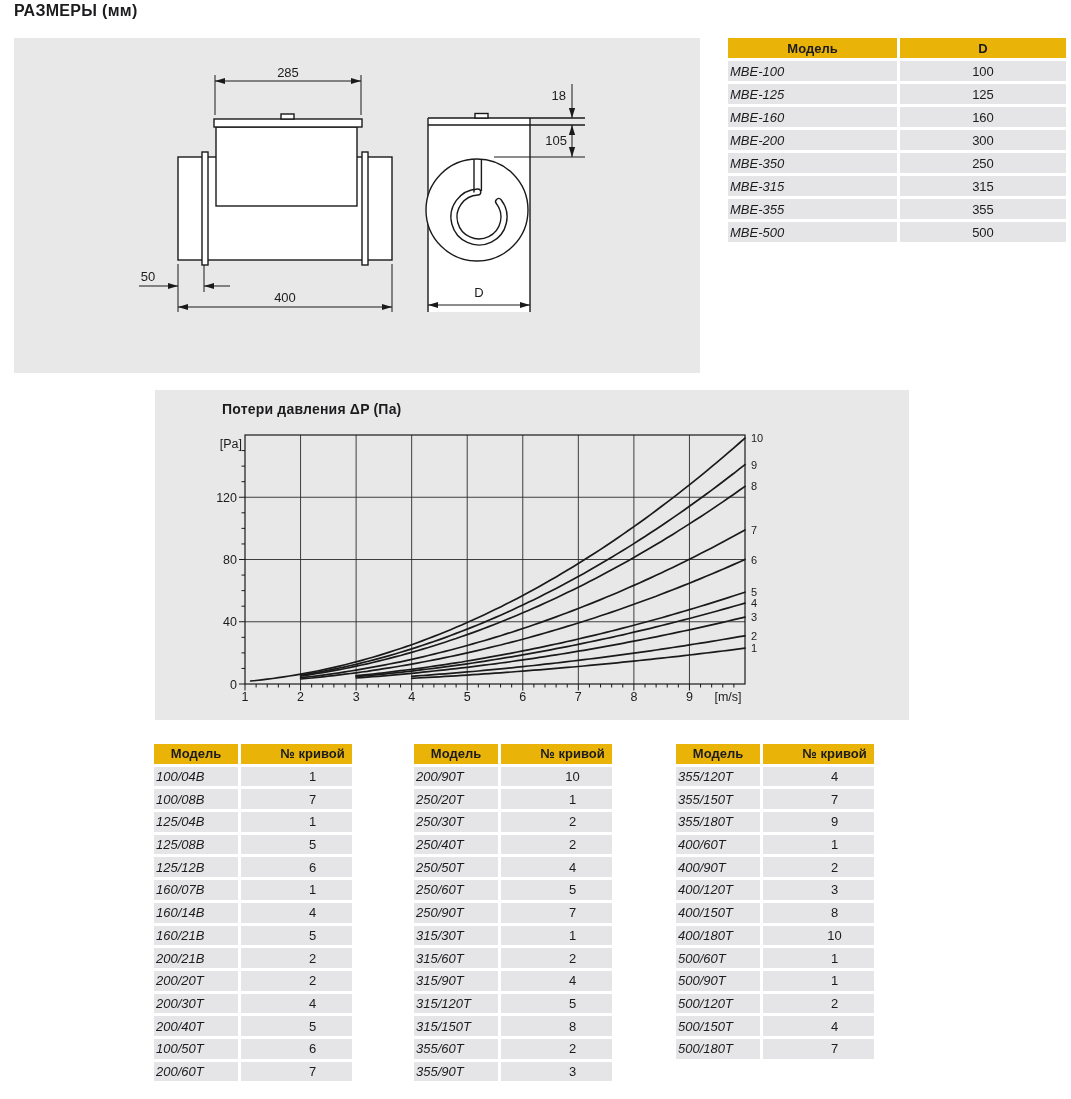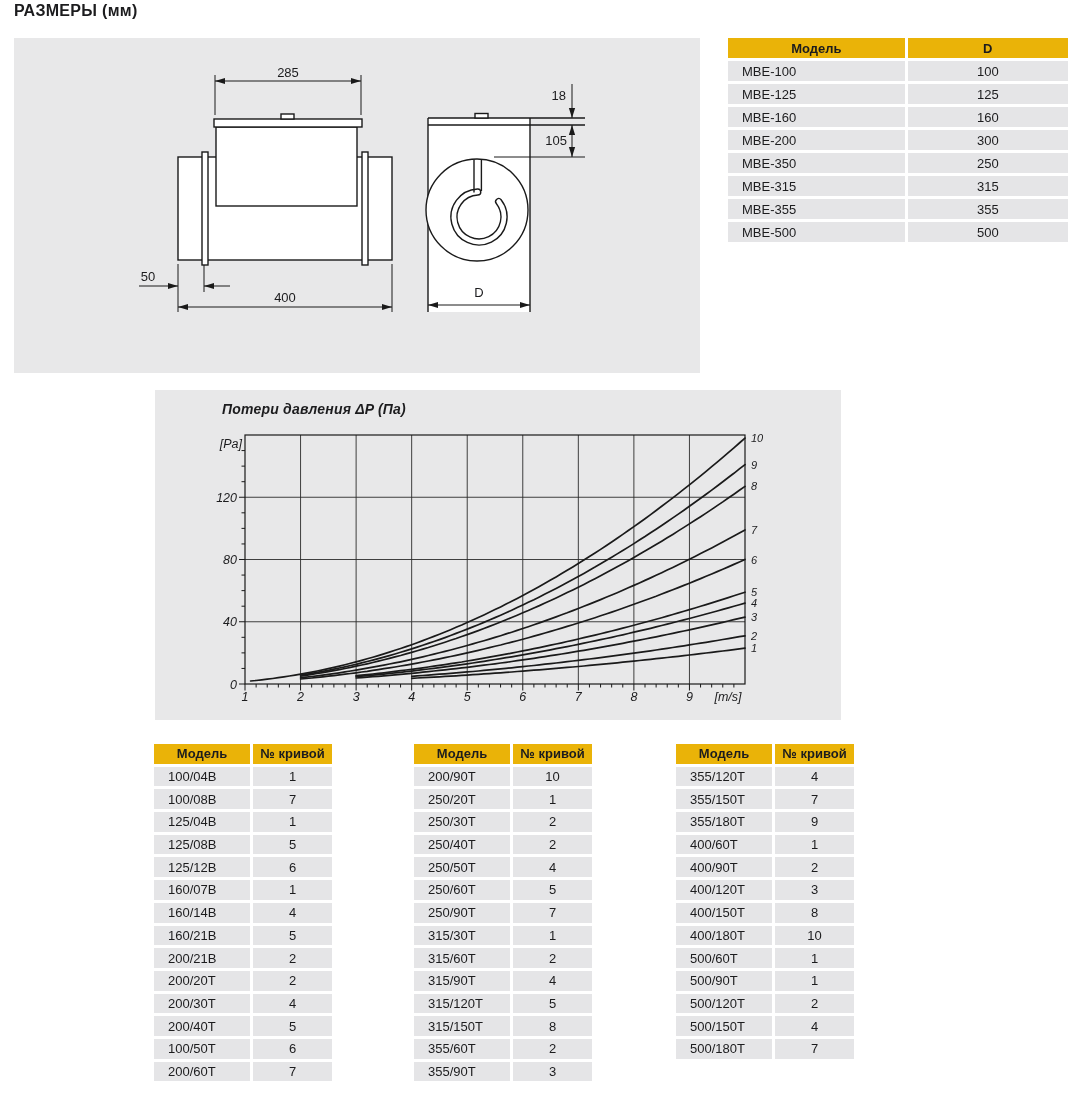--- a/index.html
+++ b/index.html
@@ -7,47 +7,47 @@
     width:1071px; height:1099px; position:relative;
     background:#ffffff; color:#1c1c1e;
     font-family:"Liberation Sans", sans-serif;
   }
   .page-title {
     position:absolute; left:14px; top:2px; margin:0;
     font-size:16px; font-weight:bold; letter-spacing:.3px;
   }
   .panel { position:absolute; background:#e8e8e9; }
   #drawing-panel { left:14px; top:38px; width:686px; height:335px; }
-  #chart-panel   { left:155px; top:390px; width:686px; height:330px;font-style:italic; }
+  #chart-panel   { left:155px; top:390px; width:754px; height:330px; }
   #drawing-svg   { position:absolute; left:14px; top:40px; }
   .chart-title {
     position:absolute; left:67px; top:11px;
     font-size:14px; font-weight:bold; letter-spacing:.2px;
   }
   #chart-svg { position:absolute; left:0; top:0; }
   svg { font-family:inherit; }
   svg text { fill:#1c1c1e; }
 
   table.gtable { position:absolute; border-collapse:separate; border-spacing:3px; table-layout:fixed; }
   table.gtable th {
     background:#eab308; font-size:13px; font-weight:bold; text-align:center; padding:0;
   }
   table.gtable td {
     background:#e5e5e7; font-size:13px; font-weight:normal; padding:0; text-align:center;
   }
-  table.gtable td:first-child { text-align:left; padding-left:14px; }
+  table.gtable td:first-child { text-align:left; padding-left:2px;font-style:italic; }
 
   #model-table { left:725px; top:35px; }
   #model-table th, #model-table td { height:20px; }
   #model-table .c0 { width:167px; }
   #model-table .c1 { width:166px; }
 
   .curve-table th, .curve-table td { height:19.7px; }
   .curve-table .c0 { width:82px; }
-  .curve-table .c1 { width:79px; }
+  .curve-table .c1 { width:79px;padding-left:32px; }
   .curve-table td:first-child { padding-left:13px; }
   #curve-table-0 { left:151px; top:741px; }
   #curve-table-1 { left:411px; top:741px; }
   #curve-table-2 { left:673px; top:741px; }
 </style>
 </head>
 <body>
 
 <h1 class="page-title">РАЗМЕРЫ (мм)</h1>
 

